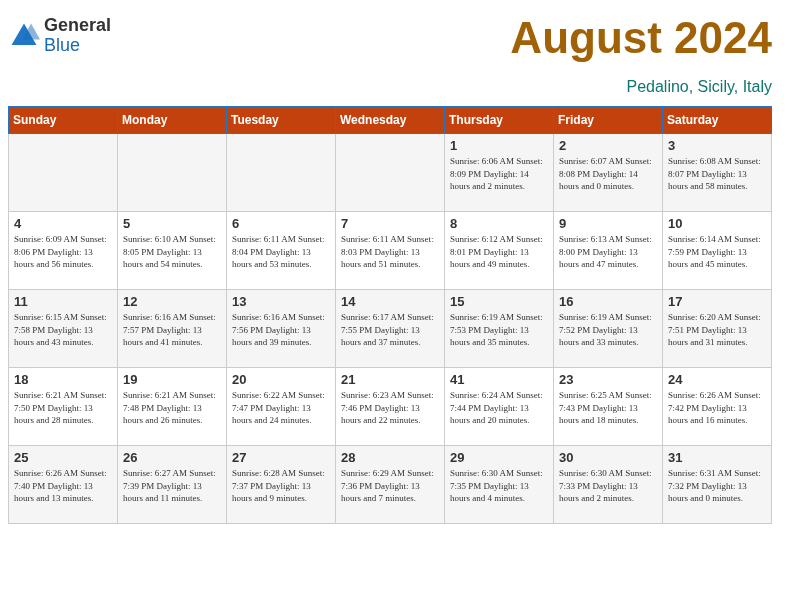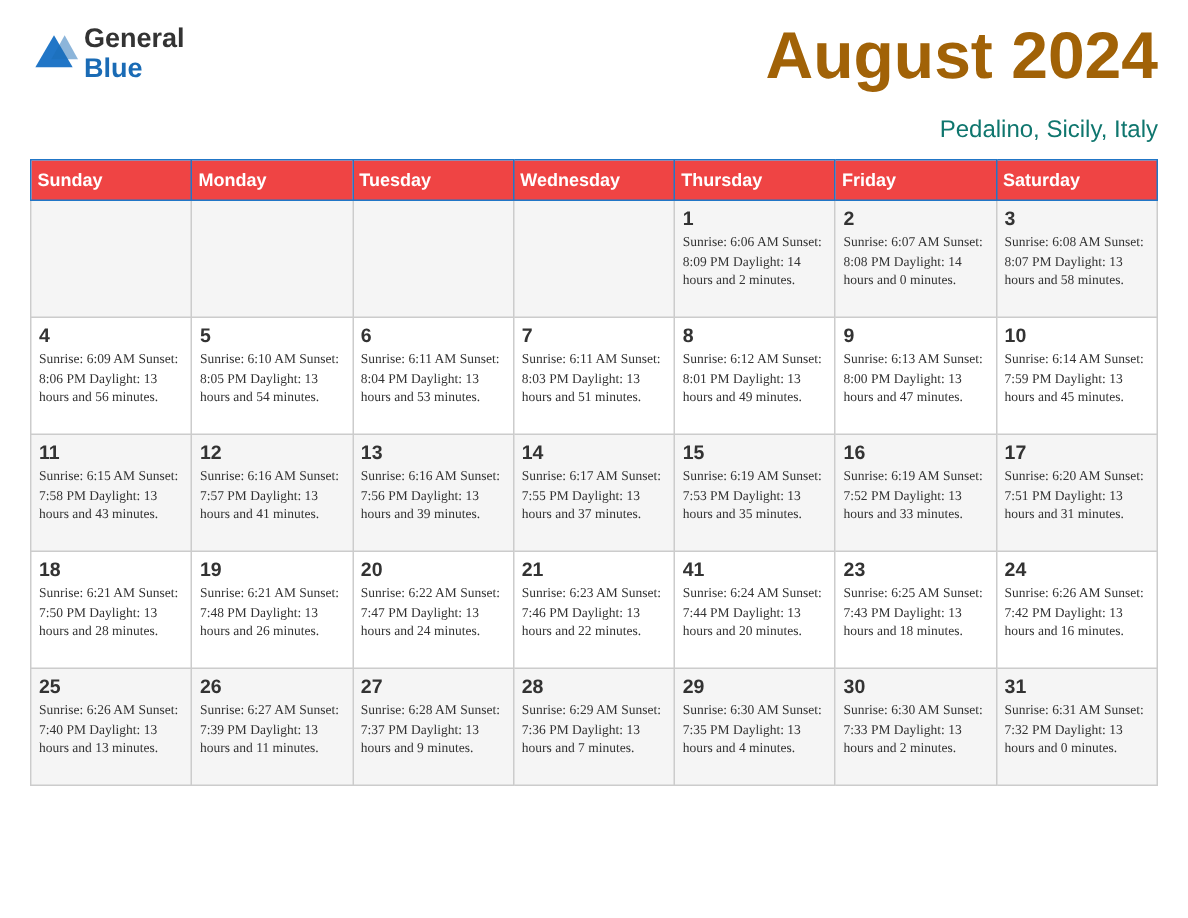--- a/index.html
+++ b/index.html
@@ -6,21 +6,21 @@
     body {
       font-family: Arial, sans-serif;
       background: #fff;
       width: 792px;
       height: 612px;
       overflow: hidden;
     }
     .page {
       width: 792px;
       min-height: 612px;
-      padding: 16px 20px 10px 20px;
+      padding: 16px 20px 10px 8px;
     }
     .header {
       display: flex;
       justify-content: space-between;
       align-items: flex-start;
       margin-bottom: 10px;
     }
     .logo {
       display: flex;
       align-items: center;
@@ -31,21 +31,21 @@
       flex-direction: column;
       line-height: 1.1;
     }
     .logo-general {
       font-size: 18px;
       font-weight: bold;
       color: #333;
     }
     .logo-blue {
       font-size: 18px;
-      font-weight: bold;
+      font-weight: normal;
       color: #1a6bb5;
     }
     .logo-icon {
       width: 32px;
       height: 32px;
     }
     .title-block {
       text-align: right;
     }
     .month-year {
@@ -58,21 +58,21 @@
       font-size: 16px;
       color: #0f766e;
       margin-top: 18px;
     }
     table {
       width: 100%;
       border-collapse: collapse;
       table-layout: fixed;
     }
     thead th {
-      background-color: #ef4444;
+      background-color: #c2410c;
       color: white;
       font-size: 12px;
       font-weight: bold;
       padding: 6px 4px;
       text-align: left;
       border: 1px solid #2176c7;
     }
     tbody td {
       border: 1px solid #ccc;
       vertical-align: top;

